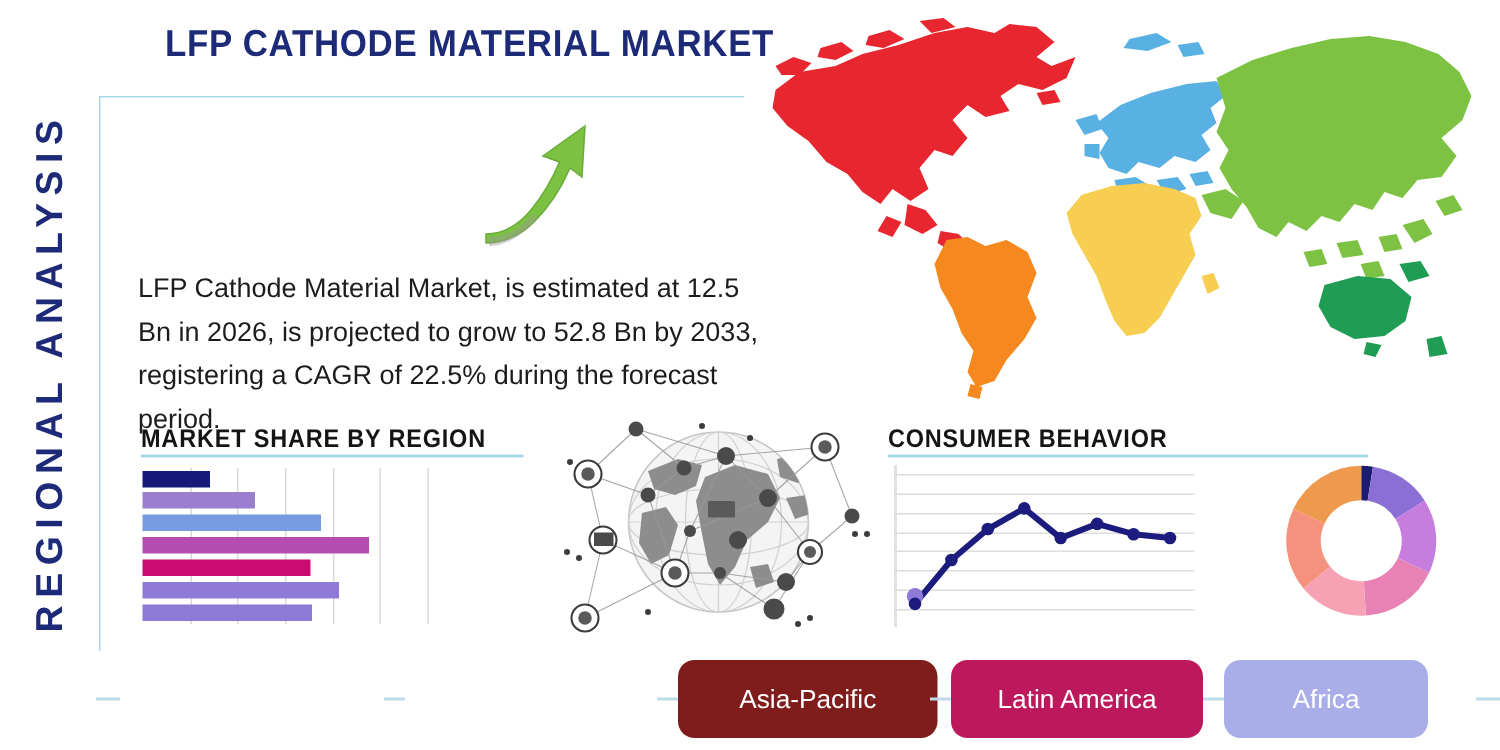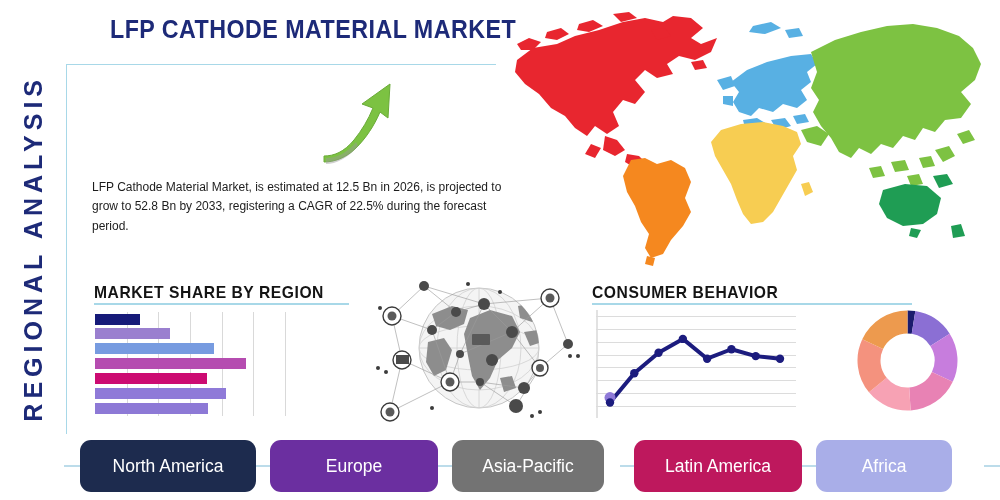--- a/index.html
+++ b/index.html
@@ -55,21 +55,21 @@
     font-family:"Liberation Sans", sans-serif;
     font-weight:bold; font-size:20px; color:#111111; line-height:1.15;
     white-space:nowrap; transform:scaleX(0.96); transform-origin:center;
   }
   .arrow-wrap { position:absolute; left:228px; top:-6px; width:80px; height:82px; }
 
   
   .desc {
     position:absolute; left:92px; top:178px; width:425px;
     font-family:"Liberation Sans", sans-serif;
-    font-size:12px; color:#1c1c1c; line-height:1.62;
+    font-size:18px; color:#1c1c1c; line-height:1.62;
   }
 
   
   .sec-head {
     position:absolute;
     font-family:"Liberation Sans Narrow","Liberation Sans", sans-serif;
     font-weight:bold; font-size:17px; letter-spacing:0.6px;
     color:#141414; white-space:nowrap;
     transform:scaleX(0.92); transform-origin:left center;
   }
@@ -338,25 +338,23 @@
         <path d="M 60.321723252011545 3.1155829702431106 A 50 50 0 0 1 94.71639627510075 25.708660251050173 L 75.2968539885544 38.03267653556709 A 27 27 0 0 0 56.72373055608624 25.83241480393128 Z" fill="#8b6fd4"></path>
         <path d="M 94.71639627510075 25.708660251050173 A 50 50 0 0 1 97.74135262330097 73.78896457825364 L 76.93033041658252 63.99604087225696 A 27 27 0 0 0 75.2968539885544 38.03267653556709 Z" fill="#c77ddd"></path>
         <path d="M 97.74135262330097 73.78896457825364 A 50 50 0 0 1 55.63952597646568 102.40133642141357 L 54.19534402729146 79.44672166756334 A 27 27 0 0 0 76.93033041658252 63.99604087225696 Z" fill="#e882b4"></path>
         <path d="M 55.63952597646568 102.40133642141357 A 50 50 0 0 1 13.974337861210543 84.3711994874345 L 31.69614244505369 69.71044772321463 A 27 27 0 0 0 54.19534402729146 79.44672166756334 Z" fill="#f7a2b4"></path>
         <path d="M 13.974337861210543 84.3711994874345 A 50 50 0 0 1 7.258647376699017 31.211035421746388 L 28.06966958341747 41.003959127743045 A 27 27 0 0 0 31.69614244505369 69.71044772321463 Z" fill="#f4927e"></path>
         <path d="M 7.258647376699017 31.211035421746388 A 50 50 0 0 1 52.49999999999999 2.5 L 52.49999999999999 25.5 A 27 27 0 0 0 28.06966958341747 41.003959127743045 Z" fill="#ed9a4e"></path>
       </svg>
   </div>
 
   <div class="regions" id="regions">
-      <div class="rbtn" style="left: 0px; width: 176px; background: rgb(29, 43, 78);">North America</div>
       <div class="rconn" style="left: 176px; width: 14px;"></div>
-      <div class="rbtn" style="left: 190px; width: 168px; background: rgb(107, 47, 160);">Europe</div>
       <div class="rconn" style="left: 358px; width: 14px;"></div>
-      <div class="rbtn" style="left: 372px; width: 152px; background: #737373;">Asia-Pacific</div>
+      <div class="rbtn" style="left: 372px; width: 173px; background: #7f1d1d;">Asia-Pacific</div>
       <div class="rconn" style="left: 540px; width: 14px;"></div>
       <div class="rbtn" style="left: 554px; width: 168px; background: #be185d;">Latin America</div>
       <div class="rconn" style="left: 722px; width: 14px;"></div>
       <div class="rbtn" style="left: 736px; width: 136px; background: rgb(169, 174, 232);">Africa</div>
       <div class="rail" style="left: -16px; top: 25px; width: 16px;"></div>
       <div class="rail" style="left: 904px; top: 25px; width: 16px;"></div>
     </div>
 
 </div>
 

